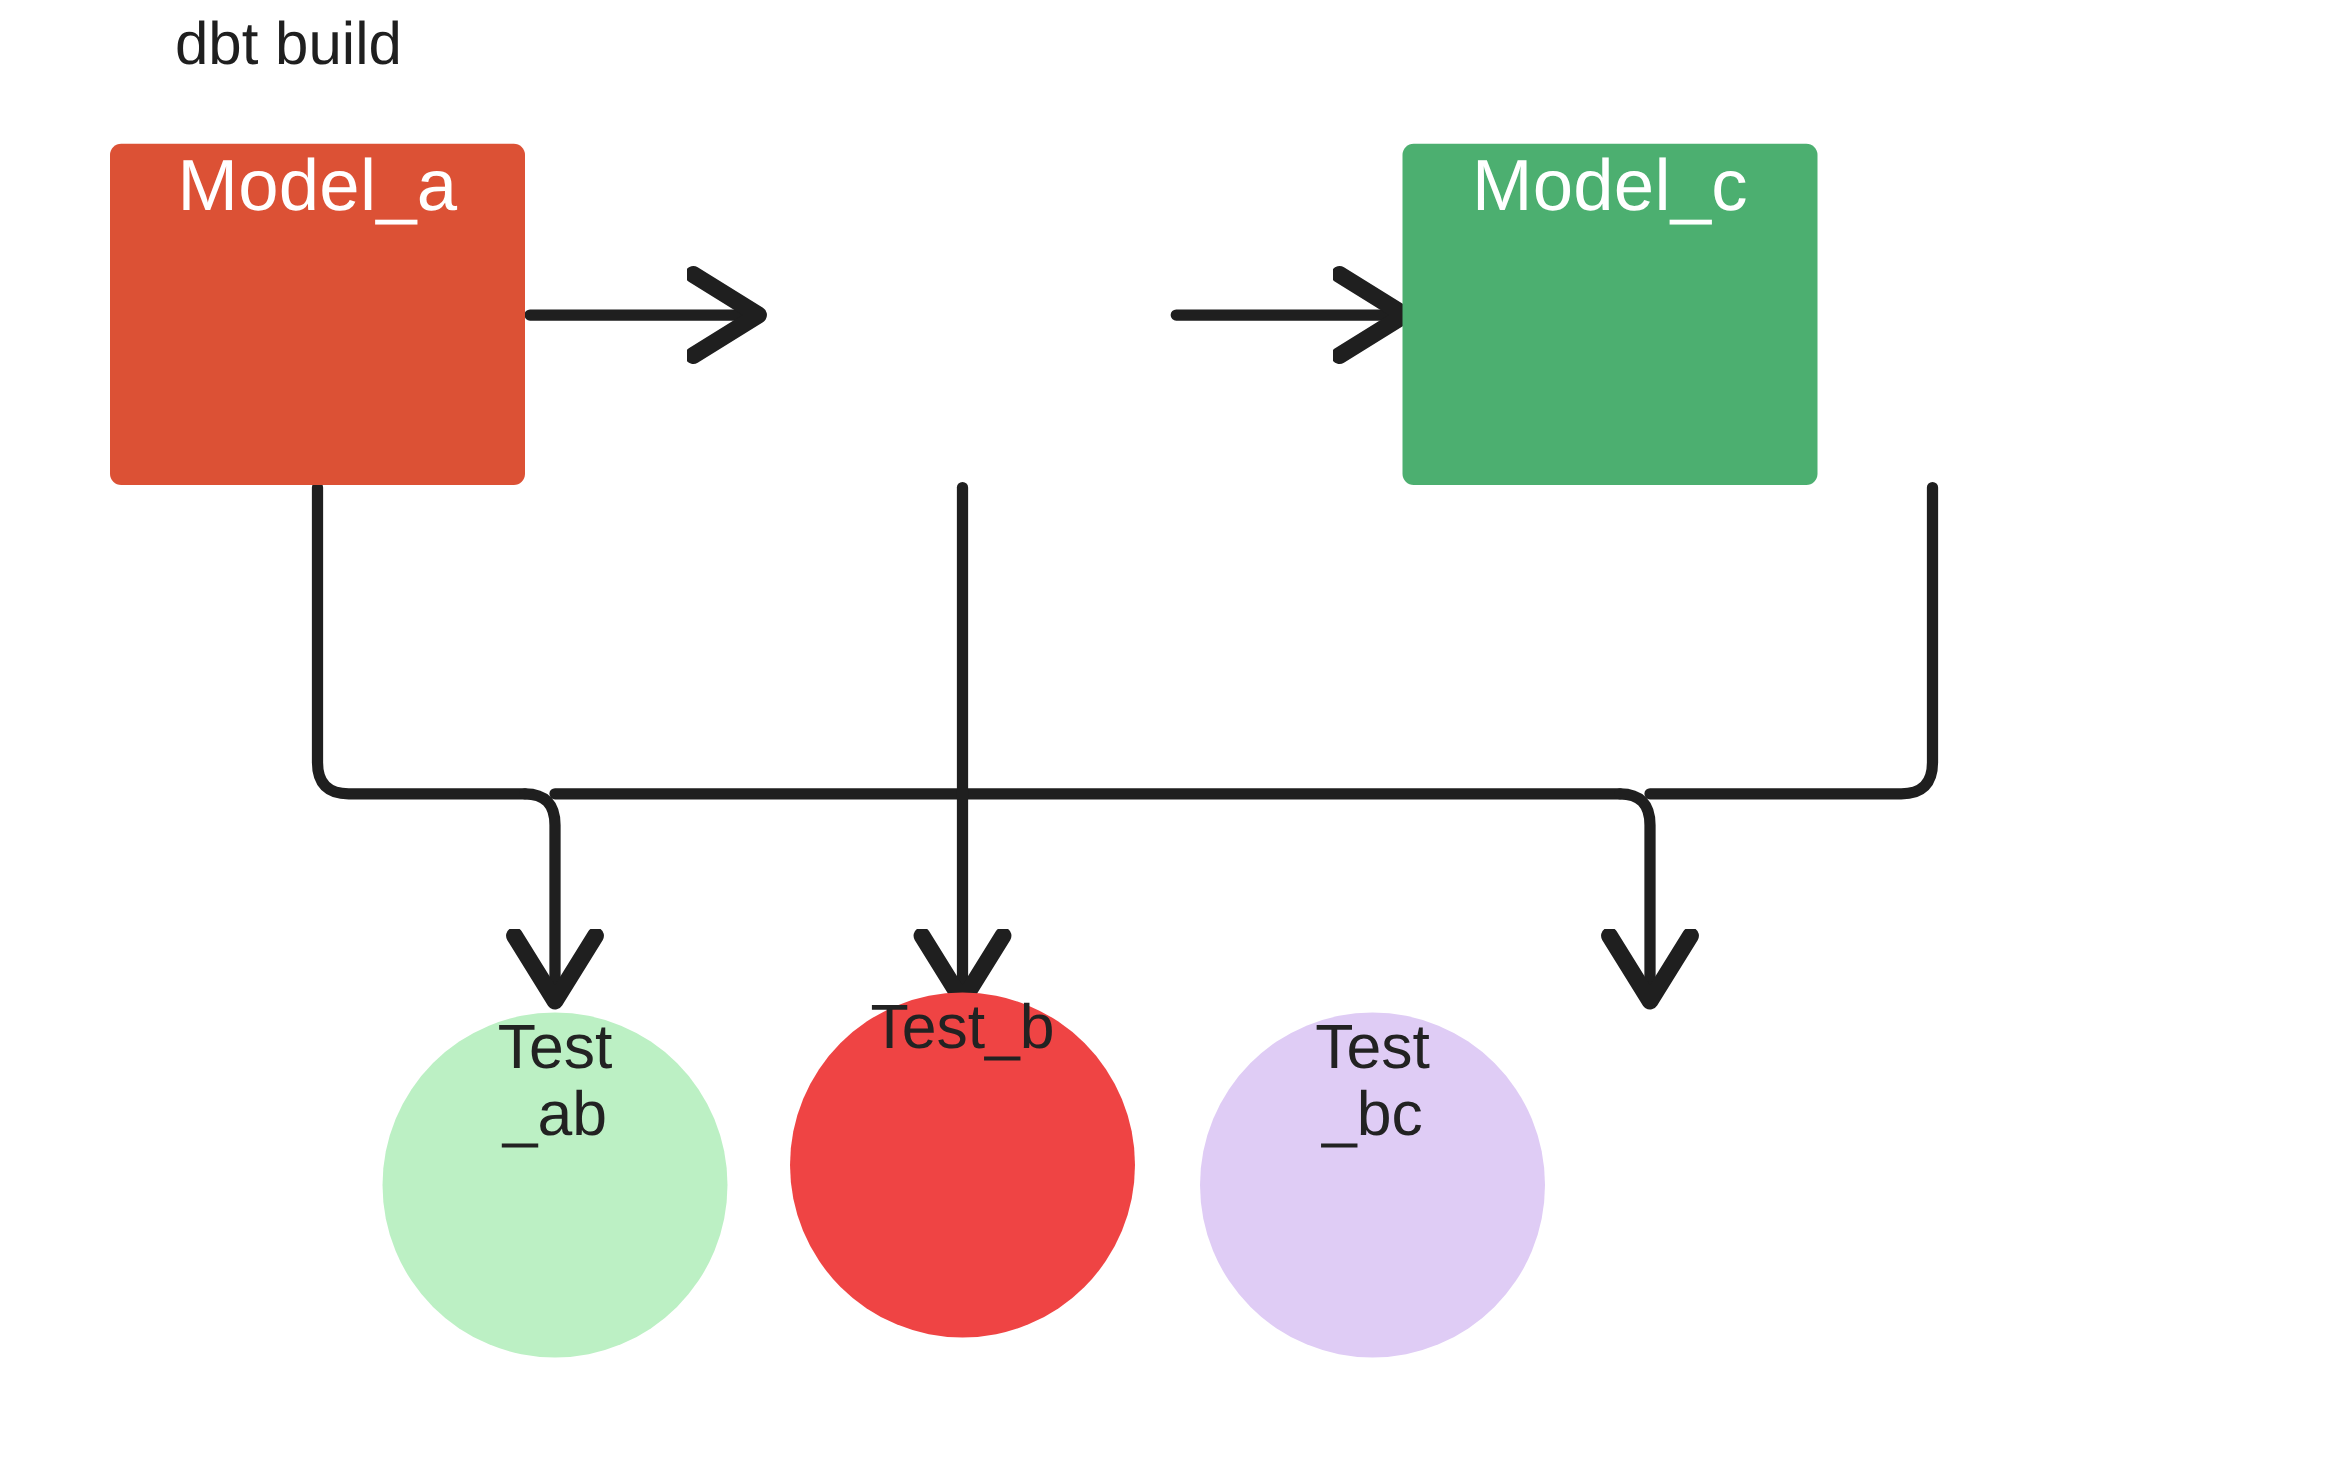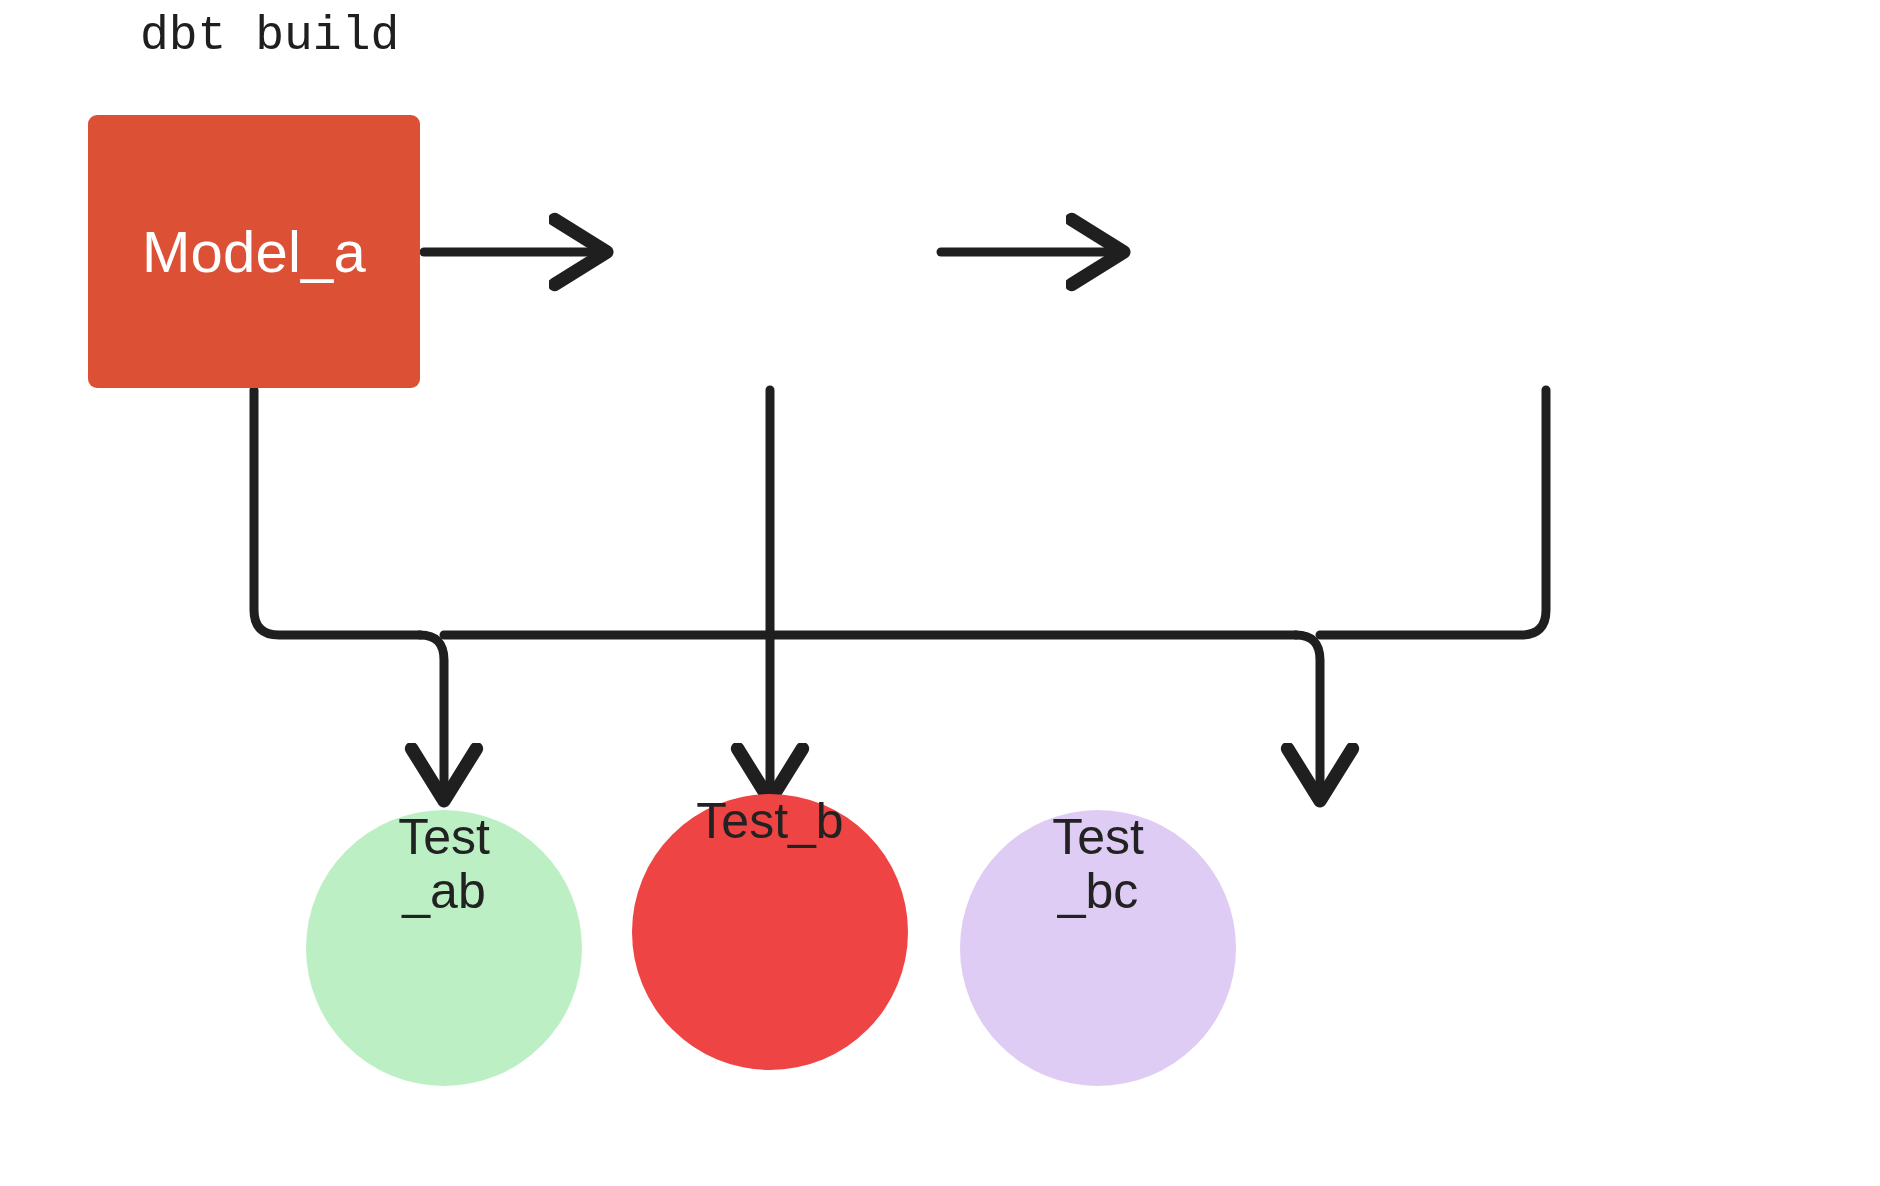--- a/index.html
+++ b/index.html
@@ -24,30 +24,29 @@
     width: 1880px;
     height: 1186px;
   }
   .diagram-title {
     position: absolute;
     left: 140px;
     top: 10px;
     font-size: 48px;
     line-height: 1.1;
     color: #1f1f1f;
-    font-family: Liberation Mono, monospace;
+    font-family: Liberation Sans, sans-serif;
     white-space: nowrap;
   }
   .model-node {
     position: absolute;
     width: 332px;
     height: 273px;
     border-radius: 9px;
     display: flex;
-    align-items: center;
     justify-content: center;
     box-sizing: border-box;
   }
   .model-label {
     font-size: 58px;
     color: #ffffff;
     font-family: "Liberation Sans", sans-serif;
     white-space: nowrap;
     letter-spacing: 0.2px;
   }
@@ -102,20 +101,23 @@
 
       <path d="M 1546 390 L 1546 610 Q 1546 635 1521 635 L 1320 635"></path>
     </g>
   </svg>
 
   <div class="model-node" style="left:88px; top:115px; background:#DC5135;">
     <span class="model-label">Model_a</span>
   </div>
 
 
+  <div class="model-node" style="left:1122px; top:115px; background:#4CAF70;">
+    <span class="model-label">Model_c</span>
+  </div>
 
   <div class="test-node" style="left:306px; top:810px; background:#BCF0C4;">
     <span class="test-label">Test
 _ab</span>
   </div>
 
   <div class="test-node" style="left:632px; top:794px; background:#ef4444;">
     <span class="test-label">Test_b</span>
   </div>
 

